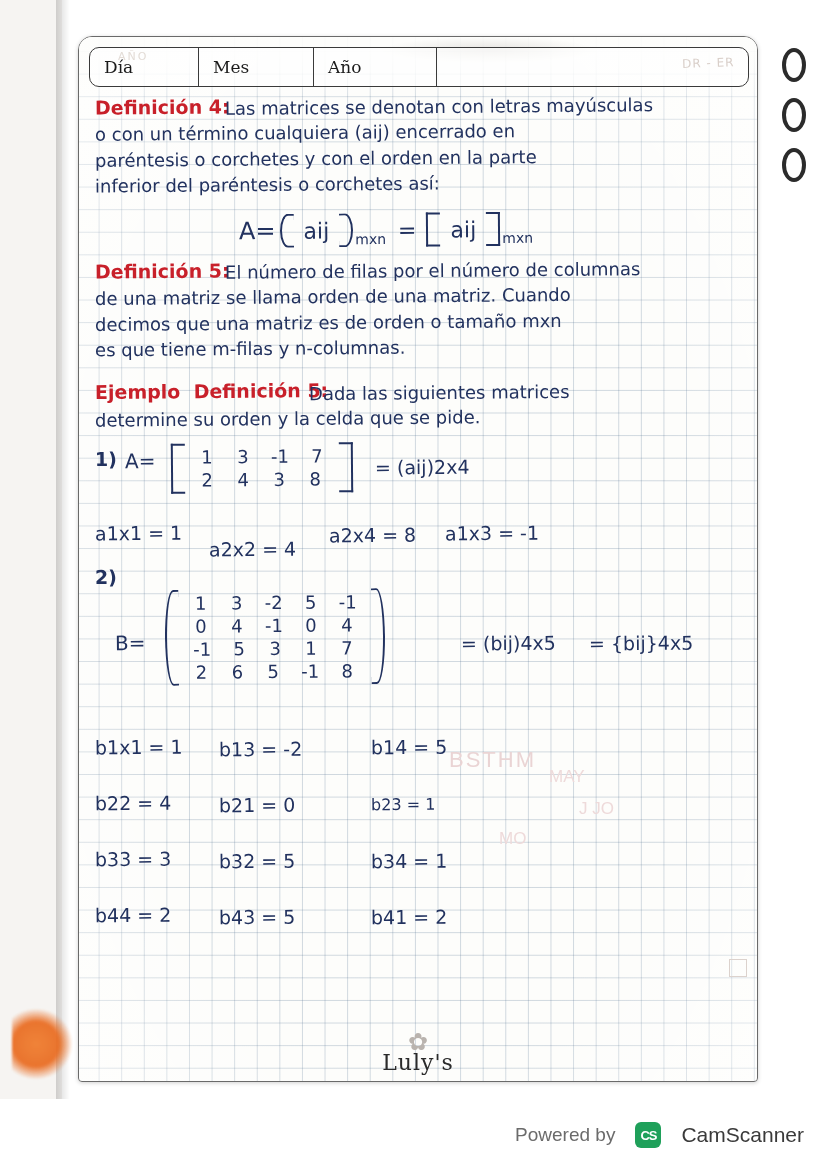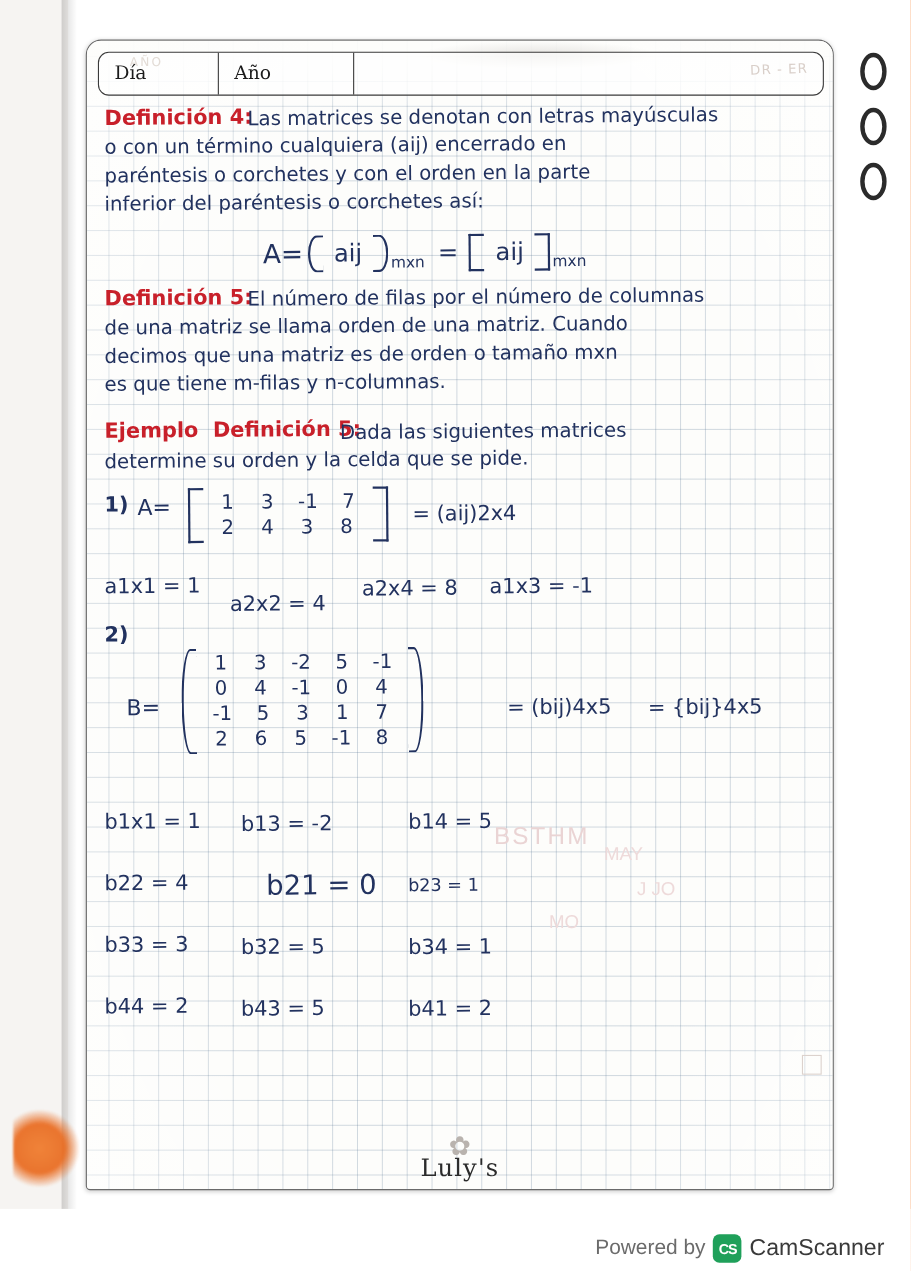--- a/index.html
+++ b/index.html
@@ -176,21 +176,21 @@
   
   .footer {
     position: absolute;
     left: 0; right: 0; bottom: 0;
     height: 72px;
     background: #ffffff;
     display: flex;
     align-items: center;
     justify-content: flex-end;
     padding-right: 24px;
-    gap: 7px;
+    gap: 20px;
   }
   .footer-text {
     font-family: "Liberation Sans", sans-serif;
     font-size: 19px;
     color: #6b6b6b;
   }
   .cs-badge {
     width: 26px; height: 26px;
     border-radius: 6px;
     background: #1fa05a;
@@ -260,20 +260,21 @@
     <div class="ring" style="top:108px"></div>
   </div>
 
   <div class="sheet">
     <div class="grid"></div>
     <div class="grid-fade"></div>
     <div class="top-smudge"></div>
 
     <div class="hdr">
       <div class="hdr-cell c1">Día</div>
+      <div class="hdr-cell c2">Mes</div>
       <div class="hdr-cell c3">Año</div>
       <div class="hdr-cell c4"></div>
       <div class="hdr-ghost">DR - ER</div>
       <div class="hdr-ghost2">AÑO</div>
     </div>
 
     <div class="line red-head" style="left:16px; top:60px;">Definición 4:</div>
     <div class="line" style="left:146px; top:60px; font-size:18px;">Las matrices se denotan con letras mayúsculas</div>
     <div class="line" style="left:16px; top:86px; font-size:18px;">o con un término cualquiera (aij) encerrado en</div>
     <div class="line" style="left:16px; top:112px; font-size:18px;">paréntesis o corchetes y con el orden en la parte</div>
@@ -370,21 +371,21 @@
 
     <div class="line" style="left:382px; top:596px; font-size:19px;">= (bij)4x5</div>
     <div class="line" style="left:510px; top:596px; font-size:19px;">= {bij}4x5</div>
 
     <div class="line" style="left:16px; top:700px; font-size:19px;">b1x1 = 1</div>
     <div class="line" style="left:16px; top:756px; font-size:19px;">b22 = 4</div>
     <div class="line" style="left:16px; top:812px; font-size:19px;">b33 = 3</div>
     <div class="line" style="left:16px; top:868px; font-size:19px;">b44 = 2</div>
 
     <div class="line" style="left:140px; top:702px; font-size:19px;">b13 = -2</div>
-    <div class="line" style="left:140px; top:758px; font-size:25px;margin-left:23px;">b21 = 0</div>
+    <div class="line" style="left:140px; top:758px; font-size:19px;">b21 = 0</div>
     <div class="line" style="left:140px; top:814px; font-size:19px;">b32 = 5</div>
     <div class="line" style="left:140px; top:870px; font-size:19px;">b43 = 5</div>
 
     <div class="line ink-pink" style="left:292px; top:700px; font-size:19px;">b14 = 5</div>
     <div class="line" style="left:292px; top:758px; font-size:16px;">b23 = 1</div>
     <div class="line" style="left:292px; top:814px; font-size:19px;">b34 = 1</div>
     <div class="line" style="left:292px; top:870px; font-size:19px;">b41 = 2</div>
 
     <div class="bleed" style="left:370px; top:696px; font-size:22px; color:#ead4d4; letter-spacing:2px;margin-top:14px;">BSTHM</div>
     <div class="bleed" style="left:470px; top:730px; font-size:17px; color:#eedada;">MAY</div>

